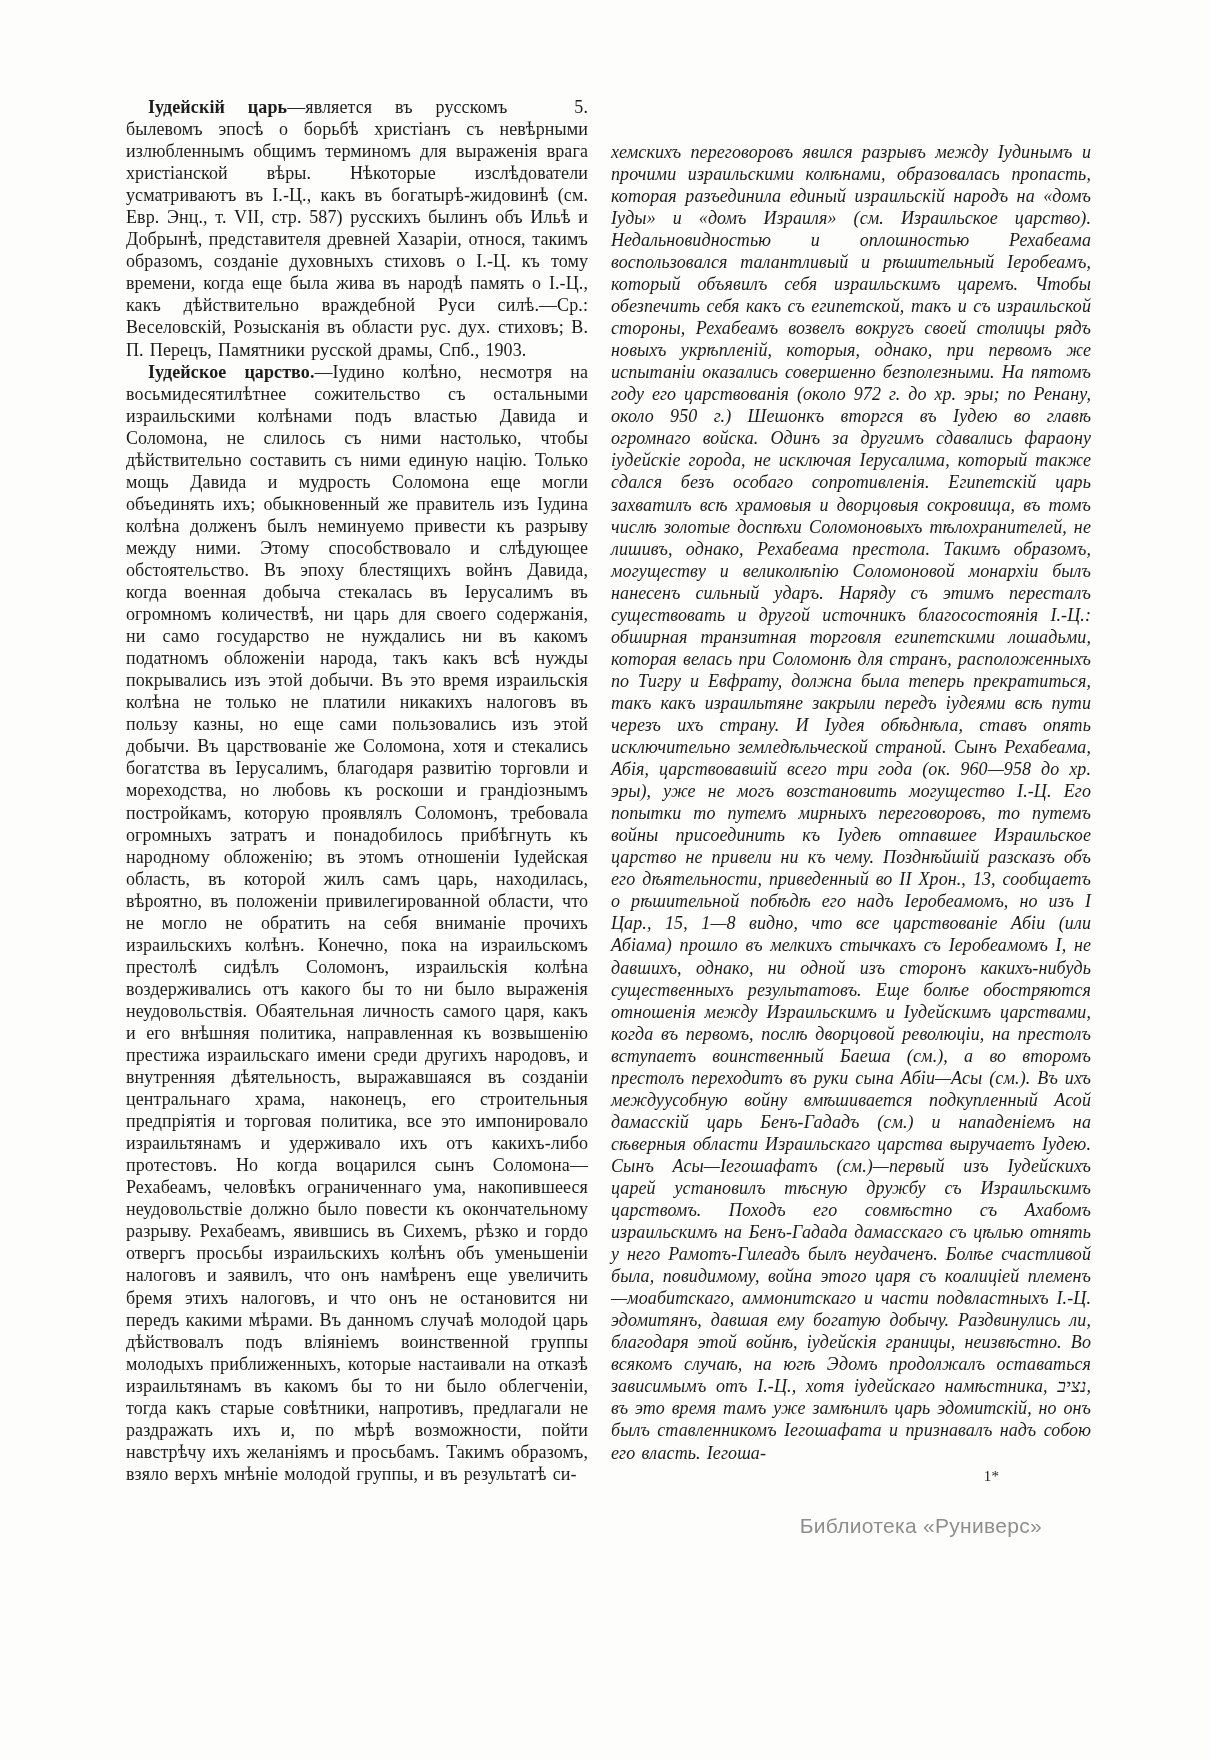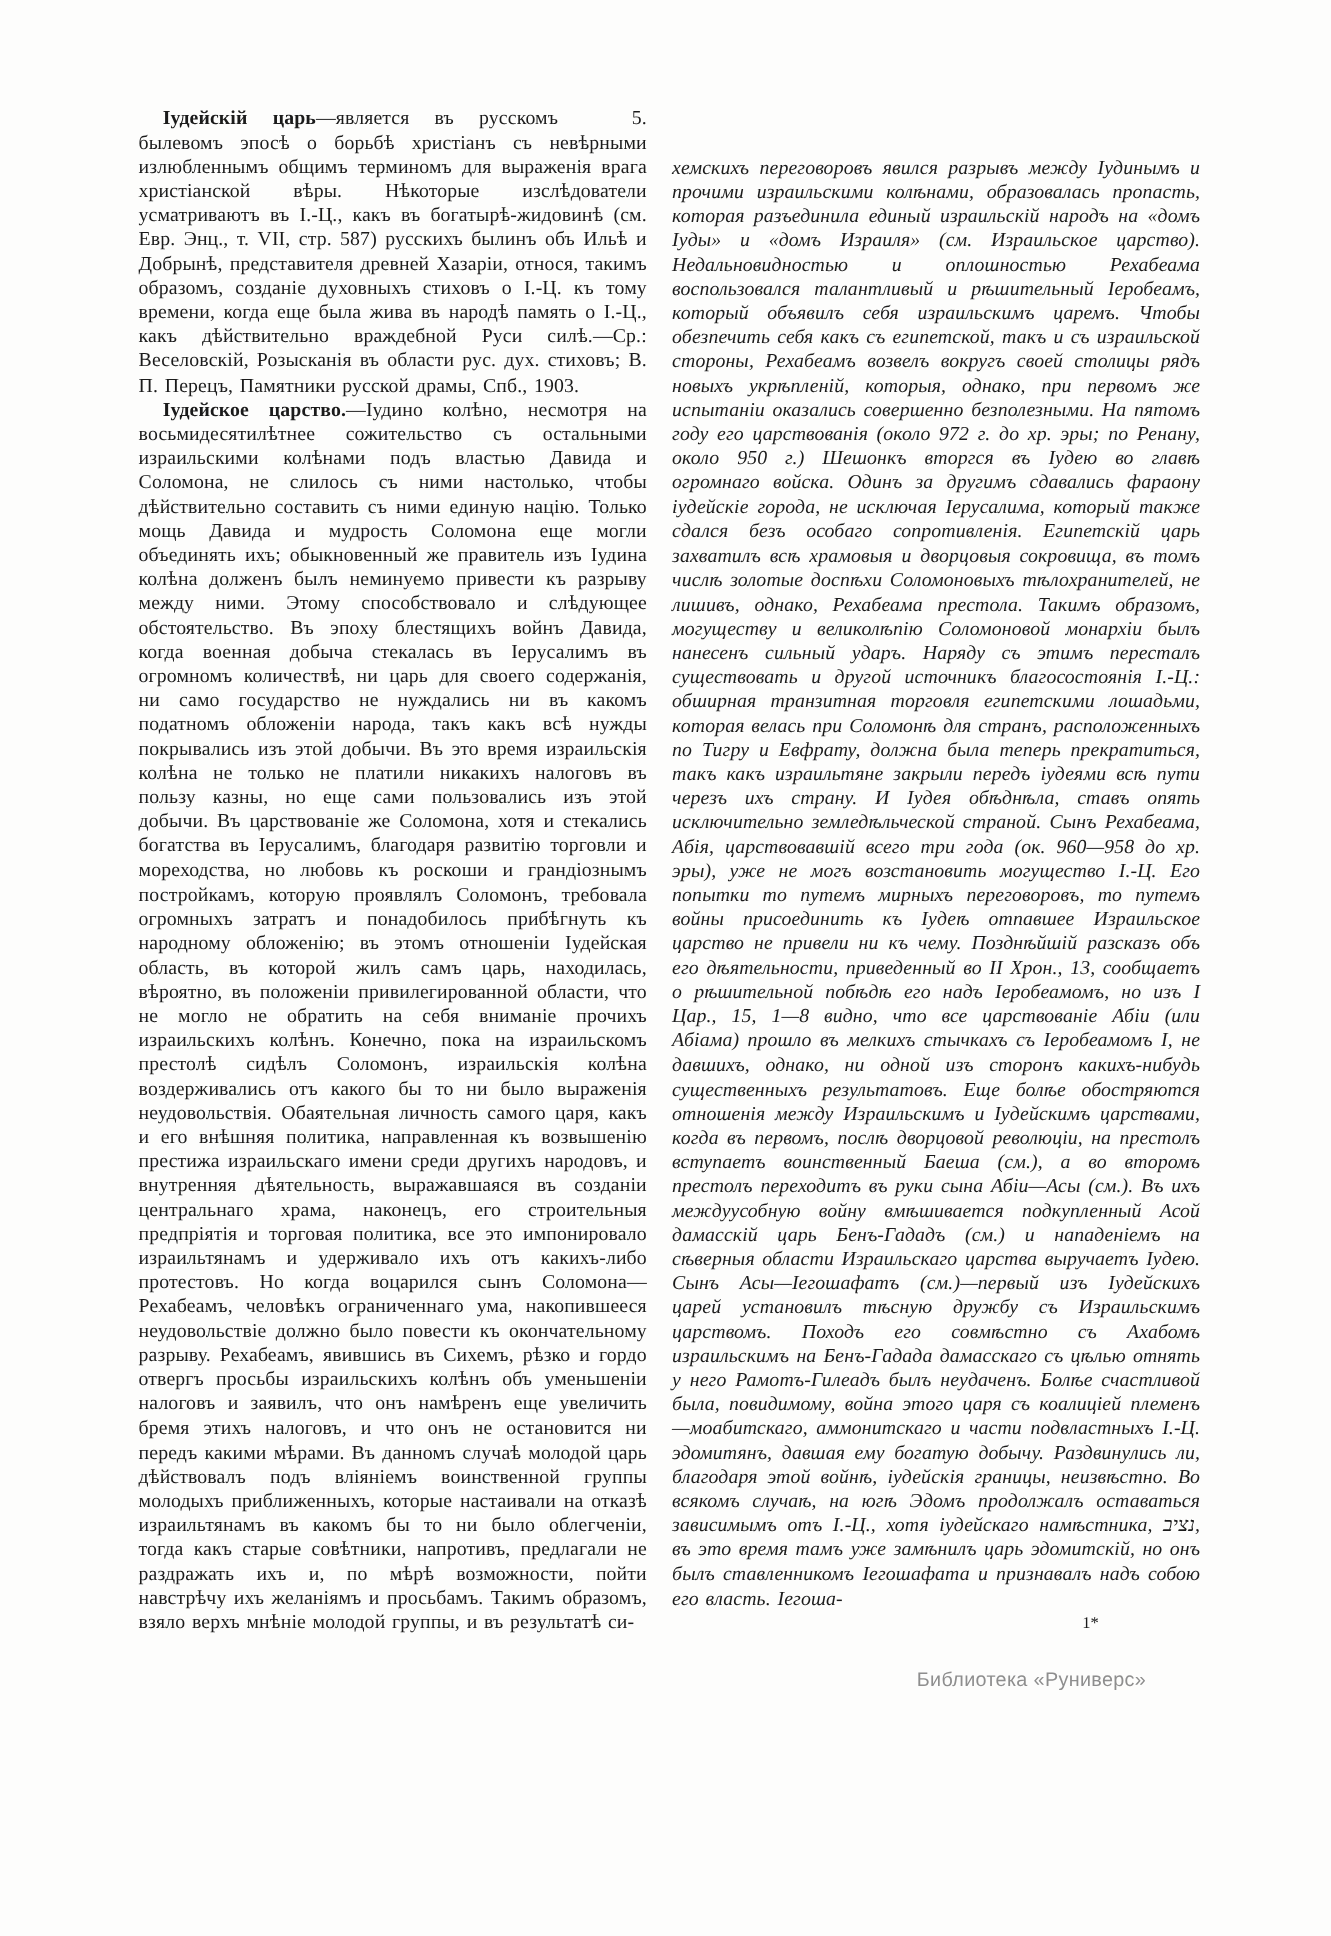--- a/index.html
+++ b/index.html
@@ -56,21 +56,21 @@
     text-align: right;
     font-size: 15px;
     padding-right: 92px;
     margin-top: 3px;
   }
   .watermark {
     position: absolute;
     right: 168px;
     bottom: 222px;
     font-family: "Liberation Sans", "DejaVu Sans", sans-serif;
-    font-size: 18px;
+    font-size: 21px;
     color: #8e8e8e;
     letter-spacing: 0.3px;
     margin-left: 16px;
   }
 </style>
 </head>
 <body>
 
 <div class="content">
 

